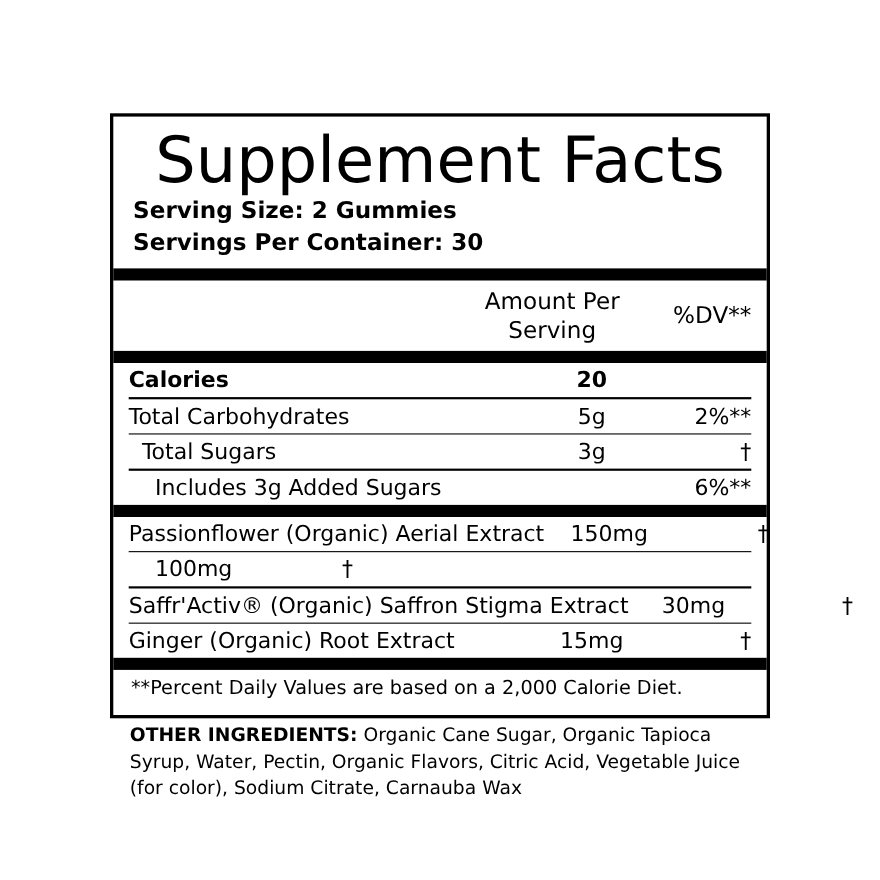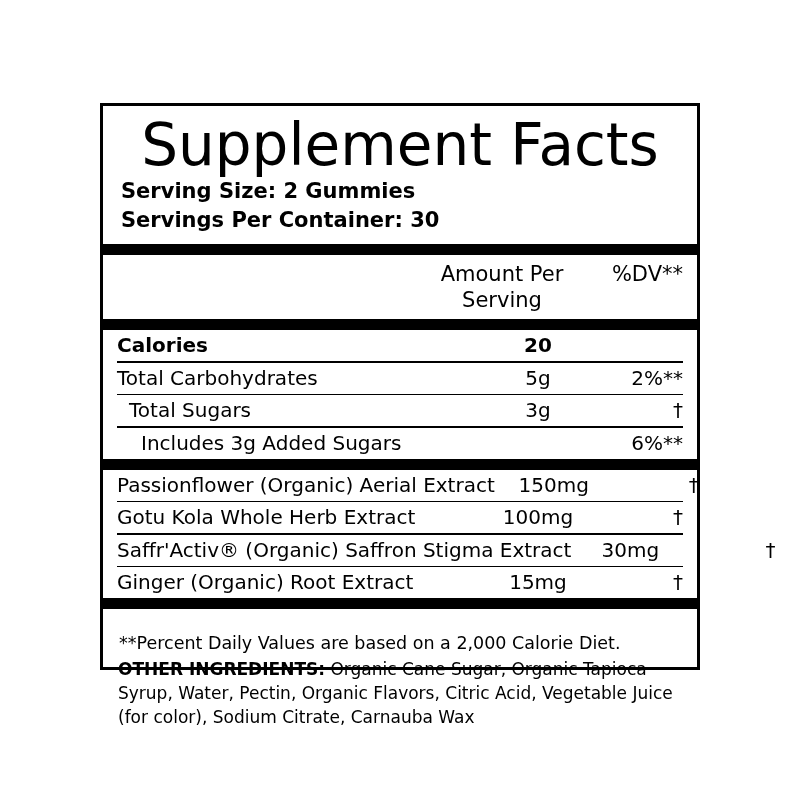--- a/index.html
+++ b/index.html
@@ -56,21 +56,21 @@
   }
 
   .rule-thick {
     height: 11px;
     background: #000000;
     margin: 0;
   }
 
   .row {
     display: flex;
-    align-items: flex-start;
+    align-items: center;
     padding: 3px 14px 3px 14px;
     font-size: 20px;
     line-height: 1.25;
   }
   .row .name {
     flex: 1 1 auto;
     white-space: nowrap;
   }
   .row .amt {
     width: 118px;
@@ -91,21 +91,21 @@
   .bold { font-weight: bold; }
   .indent1 { padding-left: 12px; }
   .indent2 { padding-left: 24px; }
   .sep-inset {
     height: 1.5px;
     background: #000000;
     margin: 0 14px;
   }
 
   .footnotes {
-    padding: 22px 16px 10px 16px;
+    padding: 5px 16px 10px 16px;
     font-size: 17.5px;
     line-height: 1.45;
   }
 
   .other {
     position: absolute;
     left: 118px;
     top: 657px;
     width: 570px;
     font-size: 17px;
@@ -178,21 +178,20 @@
 
     <div>
       <div class="row">
         <div class="name">Passionflower (Organic) Aerial Extract</div>
         <div class="amt">150mg</div>
         <div class="dv">†</div>
       </div>
       <div class="sep-inset"></div>
 
       <div class="row">
-        <div class="name">Gotu Kola Whole Herb Extract</div>
         <div class="amt">100mg</div>
         <div class="dv">†</div>
       </div>
       <div class="sep-inset"></div>
 
       <div class="row">
         <div class="name">Saffr'Activ® (Organic) Saffron Stigma Extract</div>
         <div class="amt">30mg</div>
         <div class="dv">†</div>
       </div>

